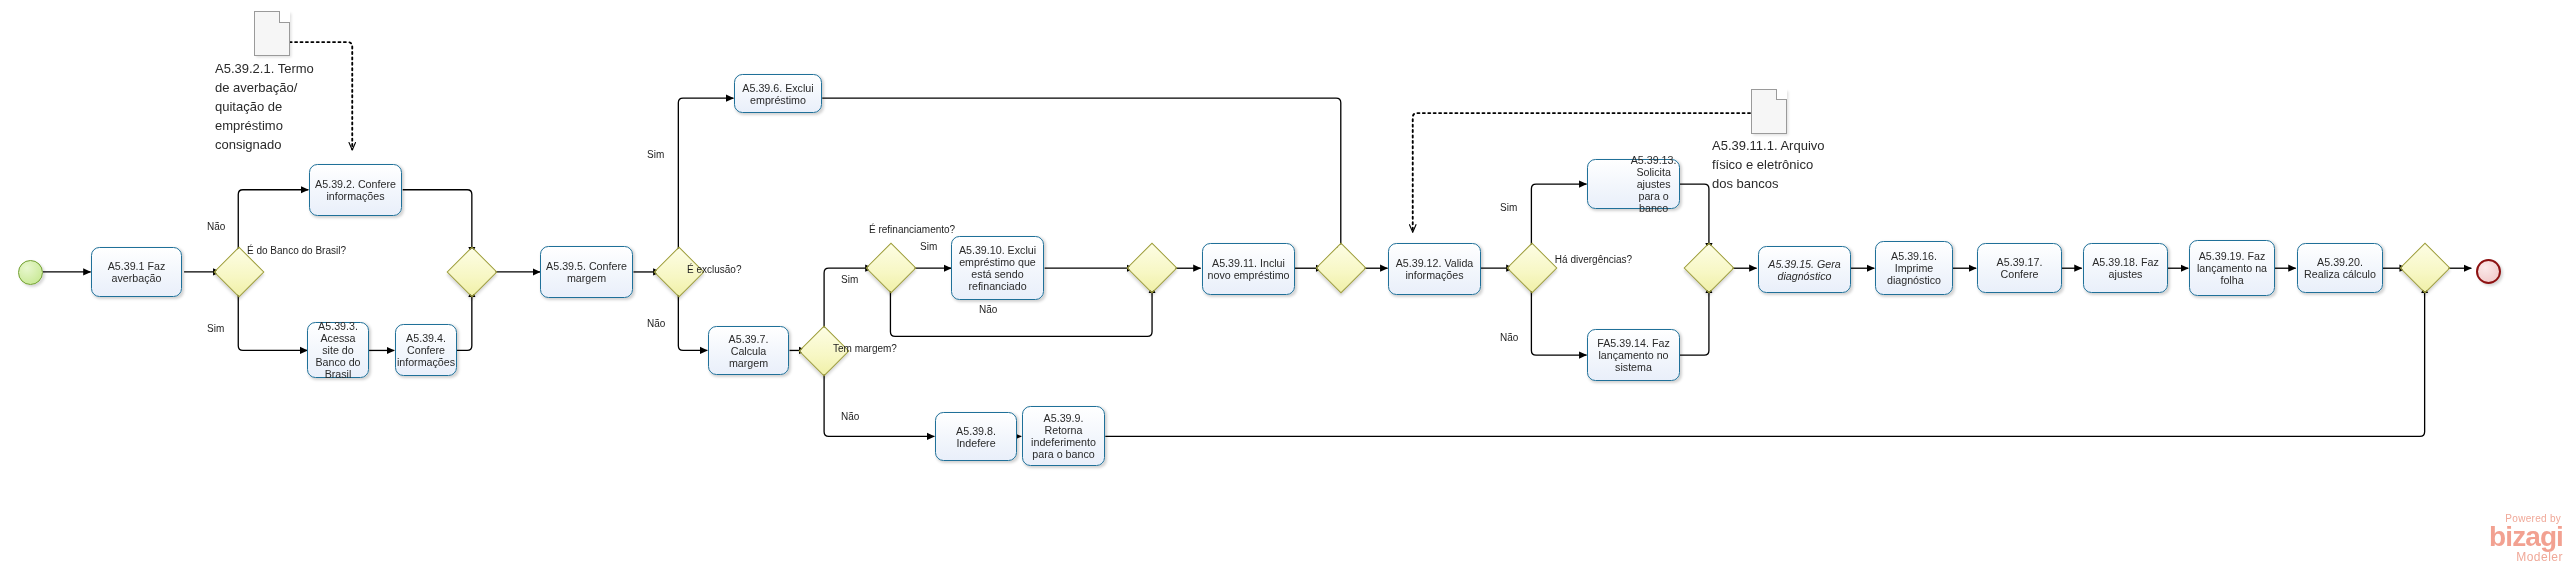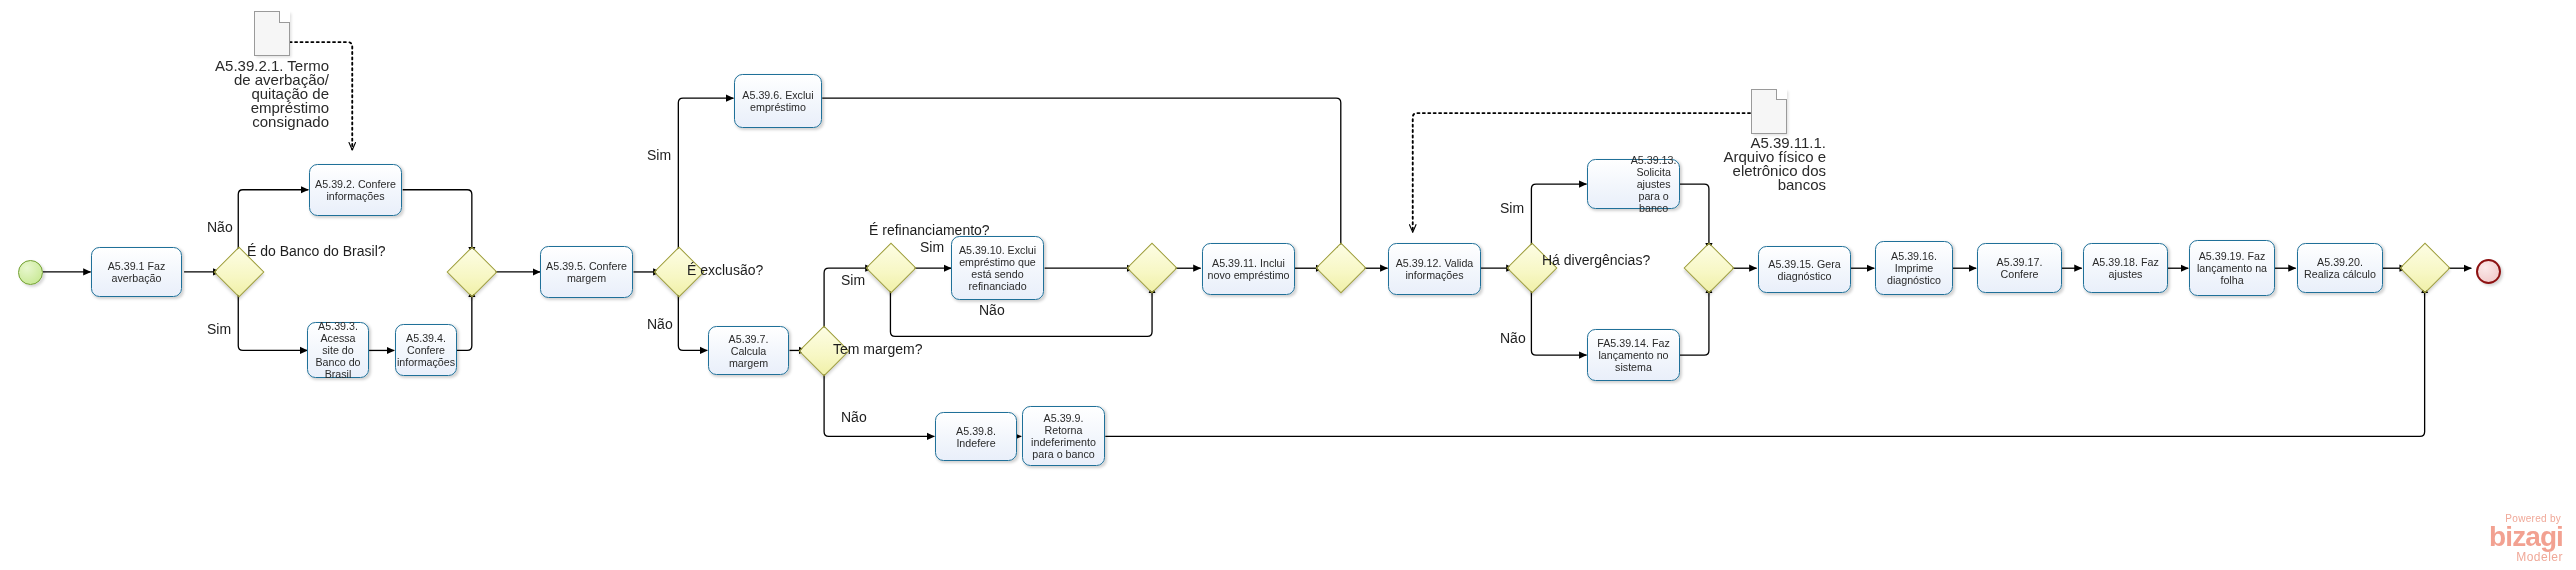--- a/index.html
+++ b/index.html
@@ -93,30 +93,30 @@
     right: -0.9px;
     top: -0.9px;
     width: 10.3px;
     height: 10.3px;
     background: #ffffff;
     border-left: 0.9px solid #9a9a9a;
     border-bottom: 0.9px solid #9a9a9a;
   }
   .doc-label {
     position: absolute;
-    text-align: right;
-    font-size: 15px;
-    line-height: 14px;
+    text-align: left;
+    font-size: 13px;
+    line-height: 19px;
     color: #2a2a2a;
   }
 
   
   .lbl {
     position: absolute;
-    font-size: 14px;
+    font-size: 10px;
     line-height: 12px;
     color: #1d1d1d;
     white-space: pre;
   }
   .lbl.c { text-align: center; }
 
   
   #logo {
     position: absolute;
     right: 13px;
@@ -250,21 +250,21 @@
     </div>
   <div class="task" style="left:307px; top:322px; width:62px;  height:56px;">
       <span>A5.39.3. Acessa site do Banco do Brasil</span>
     </div>
   <div class="task" style="left:395px; top:324px; width:62px;  height:52px;">
       <span>A5.39.4. Confere informações</span>
     </div>
   <div class="task" style="left:540px; top:246px; width:93px; height:52px;">
       <span>A5.39.5. Confere margem</span>
     </div>
-  <div class="task" style="left:734px; top:74px;  width:88px;  height:54px;">
+  <div class="task" style="left:734px; top:74px;  width:88px;  height:39px;">
       <span>A5.39.6. Exclui empréstimo</span>
     </div>
   <div class="task" style="left:708px; top:326px; width:81px;  height:49px;">
       <span>A5.39.7. Calcula margem</span>
     </div>
   <div class="task" style="left:935px;top:412px; width:82px;  height:49px;">
       <span>A5.39.8. Indefere</span>
     </div>
   <div class="task" style="left:1022px;top:406px; width:83px;  height:60px;">
       <span>A5.39.9. Retorna indeferimento para o banco</span>
@@ -277,21 +277,21 @@
     </div>
   <div class="task" style="left:1388px;top:243px; width:93px;  height:52px;justify-content:center;">
       <span>A5.39.12. Valida informações</span>
     </div>
   <div class="task" style="left:1587px;top:159px; width:93px;  height:50px;padding-left:43px;">
       <span>A5.39.13. Solicita ajustes para o banco</span>
     </div>
   <div class="task" style="left:1587px;top:329px; width:93px;  height:52px;">
       <span>FA5.39.14. Faz lançamento no sistema</span>
     </div>
-  <div class="task" style="left:1758px;top:246px; width:93px;  height:47px;">
+  <div class="task" style="left:1758px;top:246px; width:93px;  height:47px;font-style:italic;">
       <span>A5.39.15. Gera diagnóstico</span>
     </div>
   <div class="task" style="left:1875px;top:241px; width:78px;  height:54px;">
       <span>A5.39.16. Imprime diagnóstico</span>
     </div>
   <div class="task" style="left:1977px;top:243px; width:85px;  height:50px;">
       <span>A5.39.17. Confere</span>
     </div>
   <div class="task" style="left:2083px;top:243px; width:85px;  height:50px;">
       <span>A5.39.18. Faz ajustes</span>

